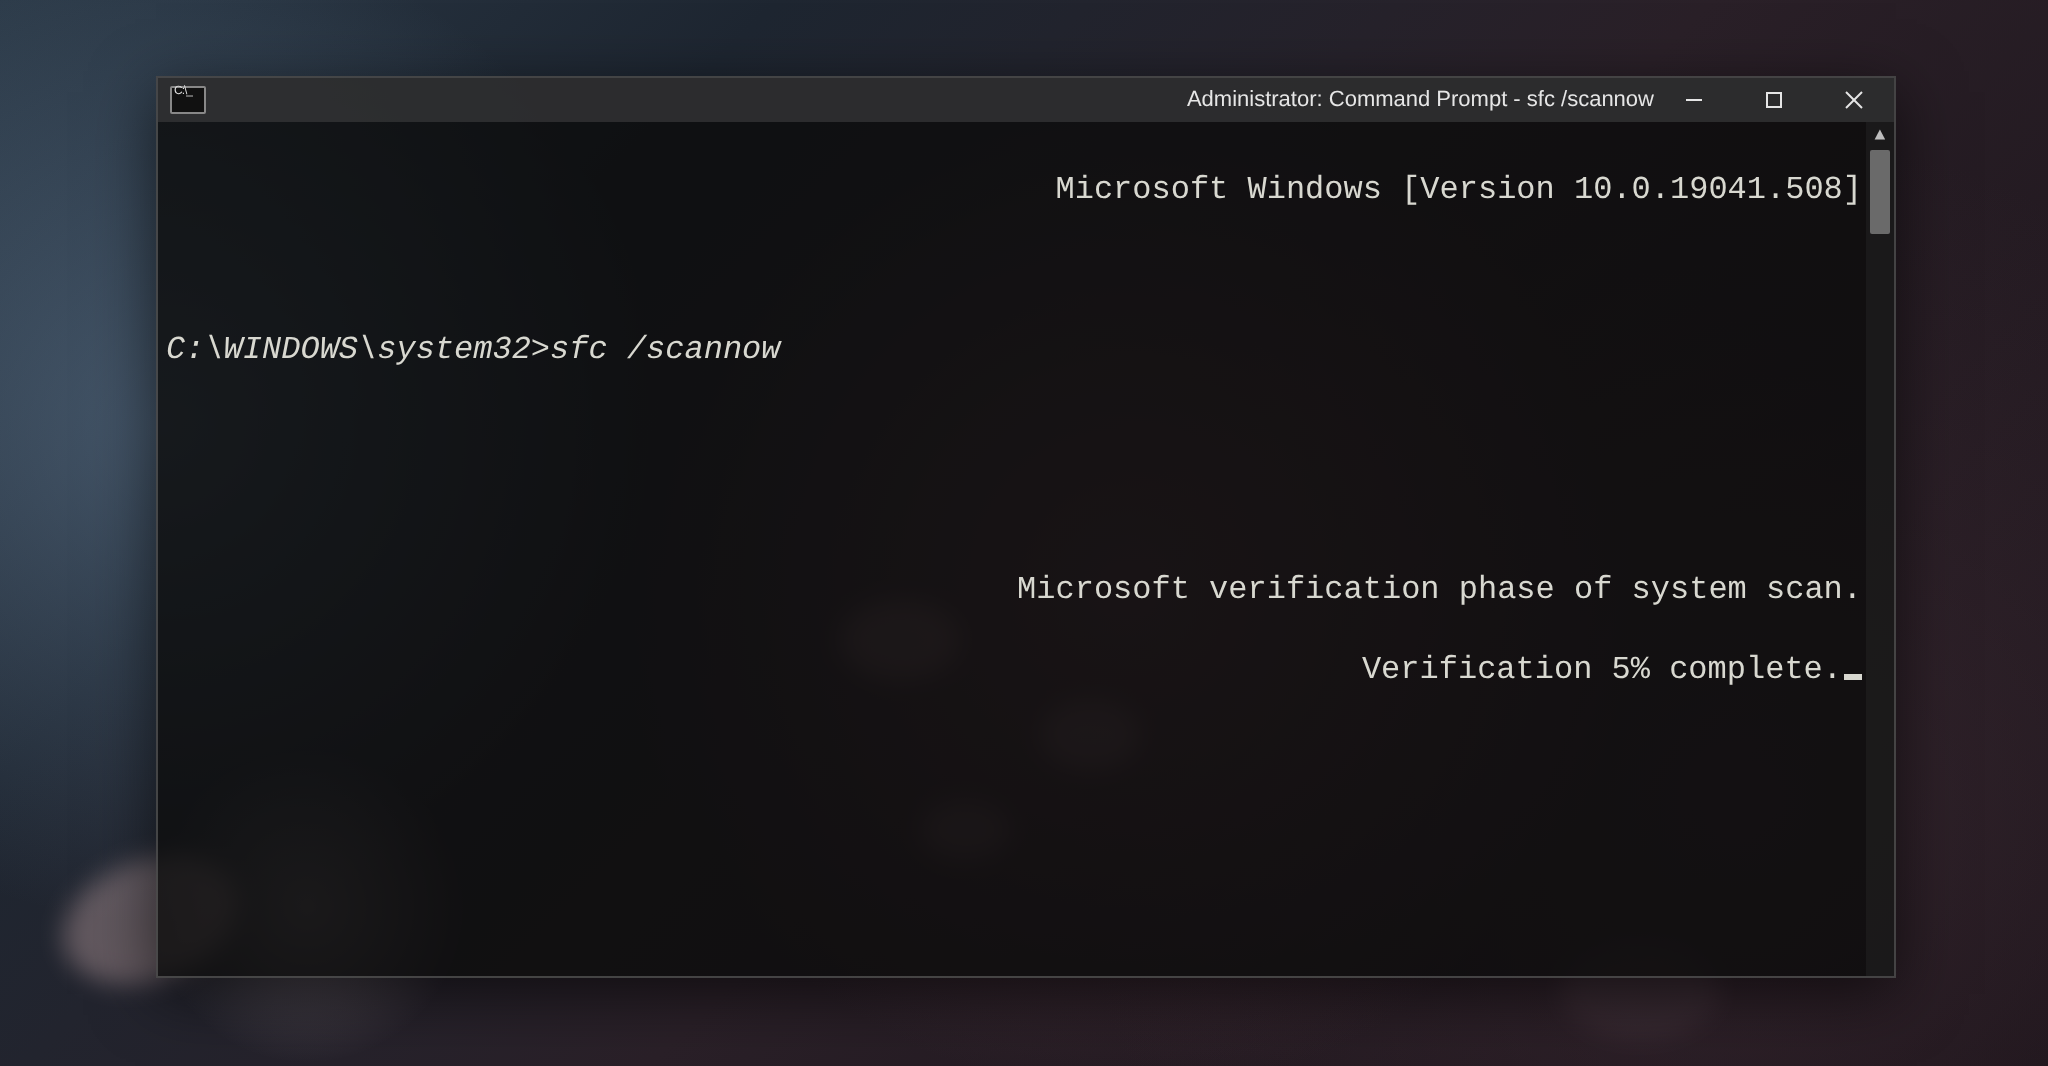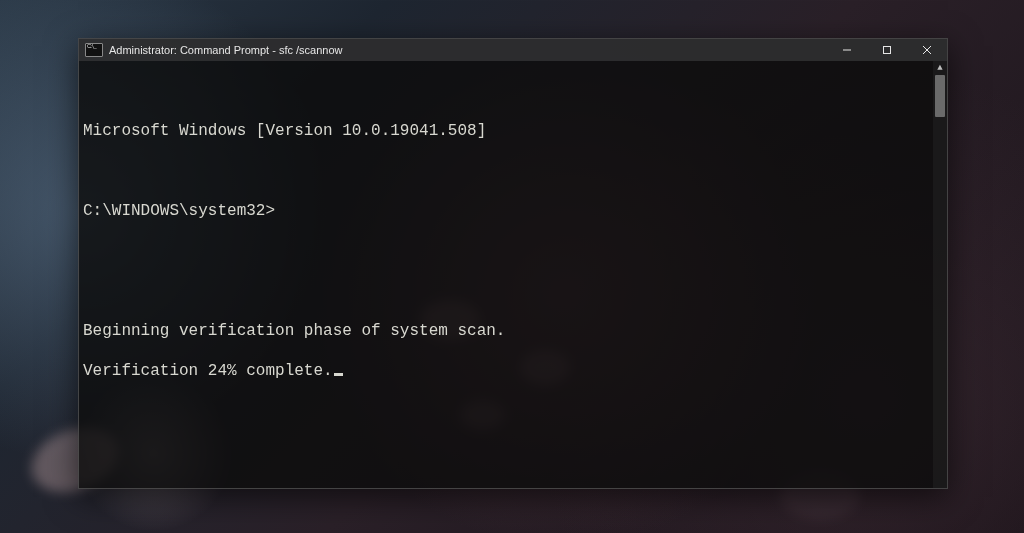--- a/index.html
+++ b/index.html
@@ -13,20 +13,21 @@
   .desktop {
     position: relative;
     width: 1024px;
     height: 533px;
     background:
       radial-gradient(circle at 15% 85%, rgba(255,230,230,0.25) 0%, rgba(255,230,230,0) 8%),
       radial-gradient(circle at 8% 40%, rgba(120,150,180,0.4) 0%, rgba(60,80,110,0) 25%),
       radial-gradient(circle at 55% 55%, rgba(110,70,80,0.55) 0%, rgba(60,40,55,0) 40%),
       radial-gradient(circle at 85% 75%, rgba(70,50,60,0.5) 0%, rgba(40,30,40,0) 35%),
       linear-gradient(135deg, #2b3947 0%, #1e2631 25%, #2a2028 55%, #1a1218 100%);
+    text-align: right;
   }
   
   .blob {
     position: absolute;
     border-radius: 50%;
     filter: blur(6px);
     opacity: 0.35;
     pointer-events: none;
   }
   .b1 { left: 30px; top: 430px; width: 90px; height: 60px; background: #d9b8b8; transform: rotate(-20deg); }
@@ -102,24 +103,23 @@
   }
   .terminal {
     position: absolute;
     left: 0; right: 14px; top: 0; bottom: 0;
     padding: 4px 2px 2px 4px;
     color: #d8d8d0;
     font-family: Consolas, 'Courier New', monospace;
     font-size: 16px;
     line-height: 20px;
     white-space: pre;
-    margin-top: 36px;
   }
   .term-line { display: block; }
-  .prompt-row { display: flex; }
+  .prompt-row { display: flex; font-style: italic; }
   .cursor {
     display: inline-block;
     width: 9px;
     height: 3px;
     background: #d8d8d0;
     margin-left: 1px;
     vertical-align: -1px;
   }
 
   .scrollbar {
@@ -181,25 +181,25 @@
               <line x1="9" y1="1" x2="1" y2="9" stroke="#e6e6e6" stroke-width="1"></line>
             </svg>
         </div>
       </div>
     </div>
 
     <div class="client">
       <div class="terminal">
 <span class="term-line">Microsoft Windows [Version 10.0.19041.508]</span>
 <span class="term-line"> </span>
-<span class="prompt-row"><span>C:\WINDOWS\system32&gt;</span></span>
+<span class="prompt-row"><span>C:\WINDOWS\system32&gt;</span><span>sfc /scannow</span></span>
 <span class="term-line"> </span>
 <span class="term-line"> </span>
-<span class="term-line">Beginning verification phase of system scan.</span>
-<span class="term-line"><span>Verification 24% complete.</span><span class="cursor"></span></span>
+<span class="term-line">Microsoft verification phase of system scan.</span>
+<span class="term-line"><span>Verification 5% complete.</span><span class="cursor"></span></span>
       </div>
 
       <div class="scrollbar">
         <div class="scroll-arrow">▲</div>
         <div class="scroll-thumb"></div>
       </div>
     </div>
   </div>
 </div>
 

